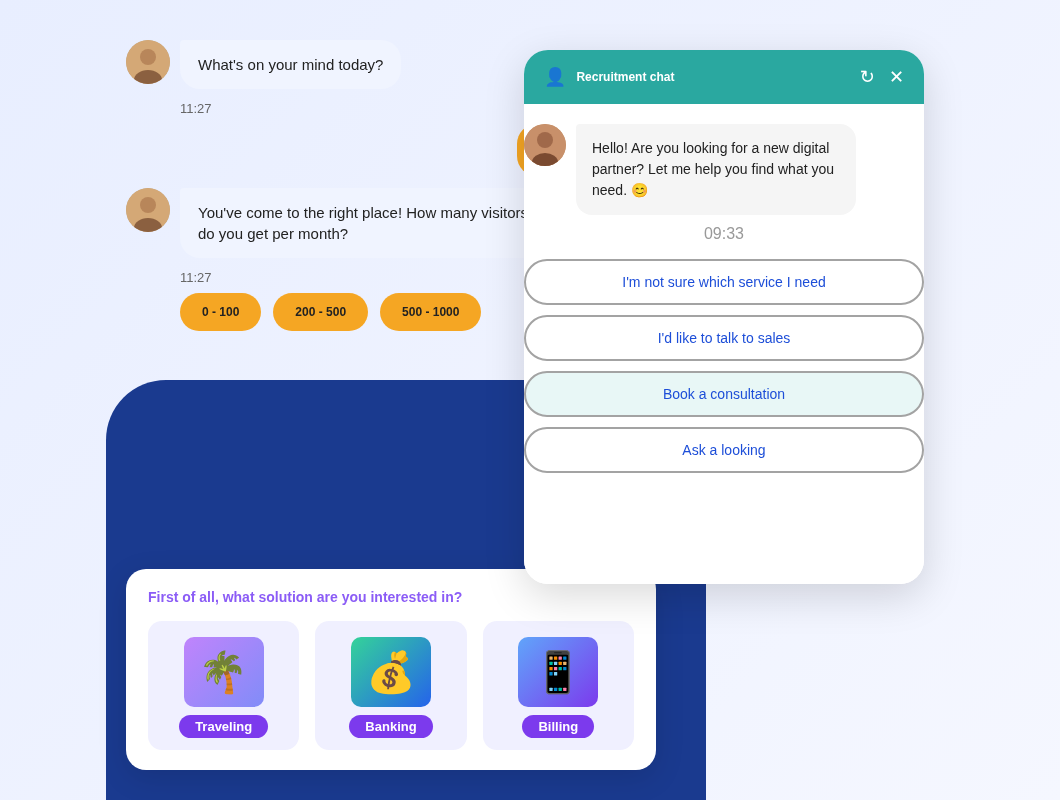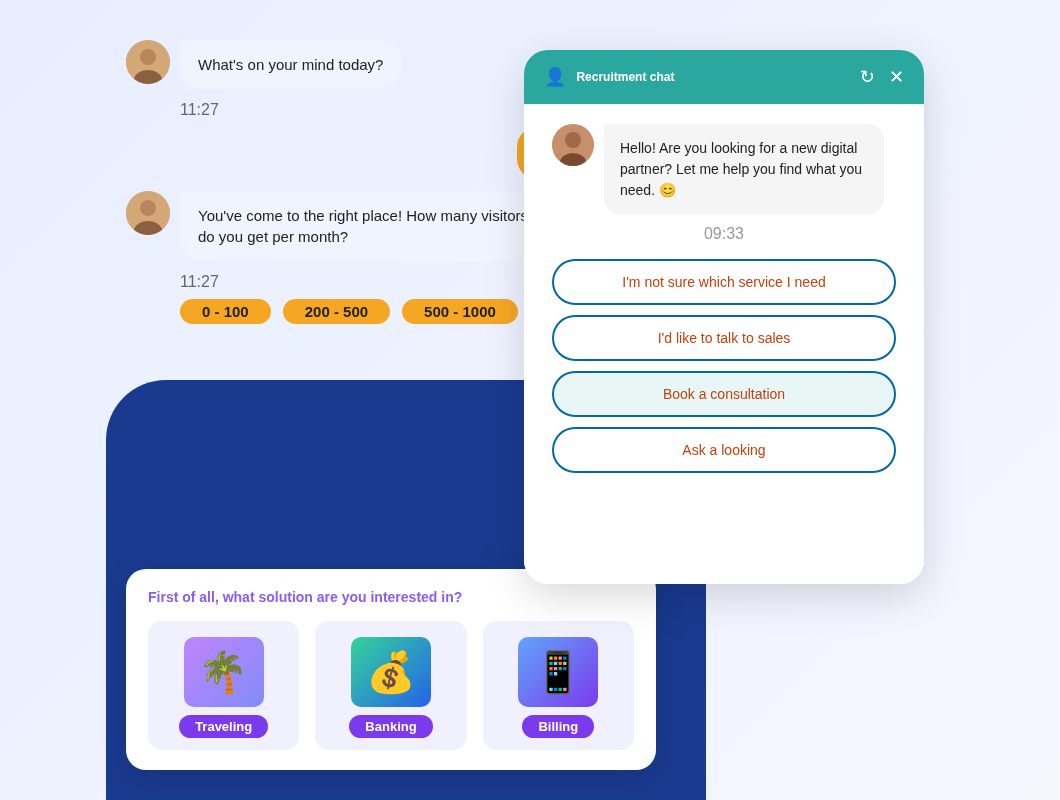--- a/index.html
+++ b/index.html
@@ -88,40 +88,40 @@
 
     .bubble.user {
       background: #f5a623;
       color: #222;
       font-weight: 700;
       font-size: 17px;
       border-top-right-radius: 4px;
     }
 
     .timestamp {
-      font-size: 16px;
+      font-size: 13px;
       color: #666;
       margin-left: 54px;
       margin-bottom: 8px;
     }
 
     .options-row {
       display: flex;
       gap: 12px;
       margin-left: 54px;
       margin-top: 4px;
       flex-wrap: wrap;
     }
 
     .option-btn {
-      padding: 4px 22px;
+      padding: 12px 22px;
       background: #f5a623;
       color: #222;
       font-weight: 700;
-      font-size: 15px;
+      font-size: 12px;
       border-radius: 30px;
       cursor: pointer;
       border: none;
     }
 
     
     .calc-card {
       position: absolute;
       left: 20px;
       bottom: 30px;
@@ -235,21 +235,21 @@
 
     .chat-header-btn {
       color: white;
       font-size: 18px;
       cursor: pointer;
       background: none;
       border: none;
     }
 
     .chat-body {
-      padding: 20px 28px;
+      padding: 20px 0;
       background: #fff;
       min-height: 480px;
     }
 
     .chat-msg-row {
       display: flex;
       align-items: flex-start;
       gap: 10px;
       margin-bottom: 8px;
     }
@@ -286,22 +286,22 @@
 
     .chat-options {
       display: flex;
       flex-direction: column;
       gap: 10px;
       margin-top: 16px;
     }
 
     .chat-option-btn {
       background: white;
-      border: 2px solid #0369a1;
-      color: #c2410c;
+      border: 2px solid #a3a3a3;
+      color: #1d4ed8;
       font-size: 14px;
       padding: 13px 18px;
       border-radius: 30px;
       cursor: pointer;
       text-align: center;
       font-weight: 500;
     }
 
     .chat-option-btn.highlighted {
       background: #e8f7f6;

